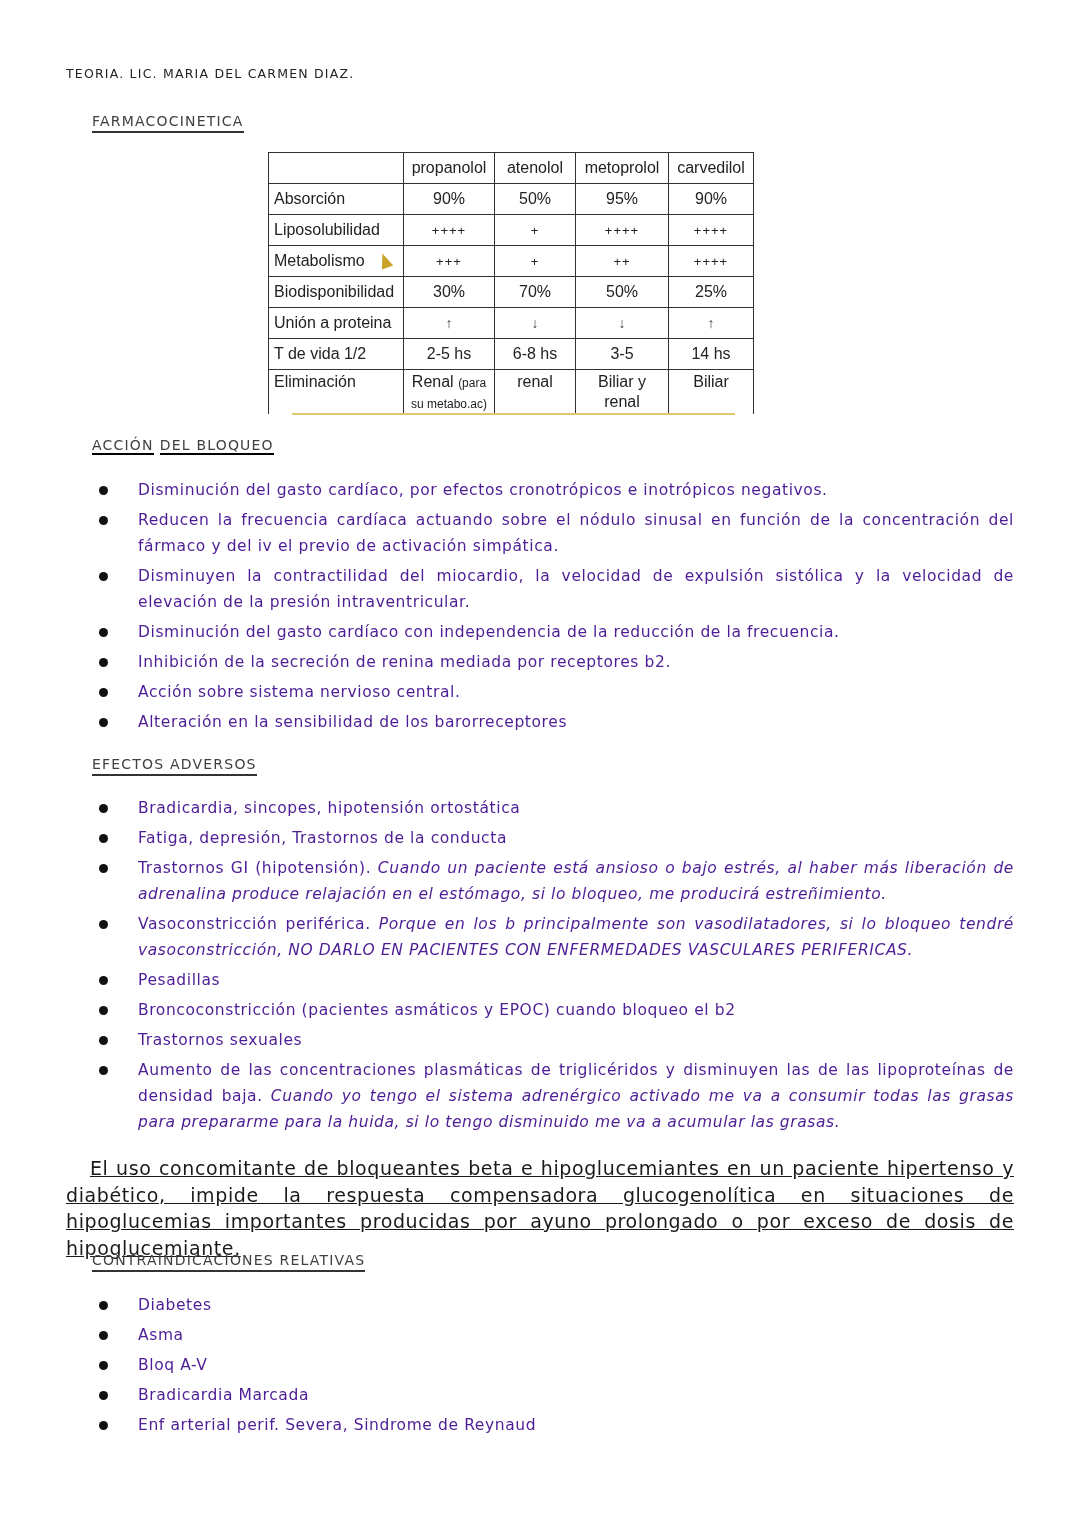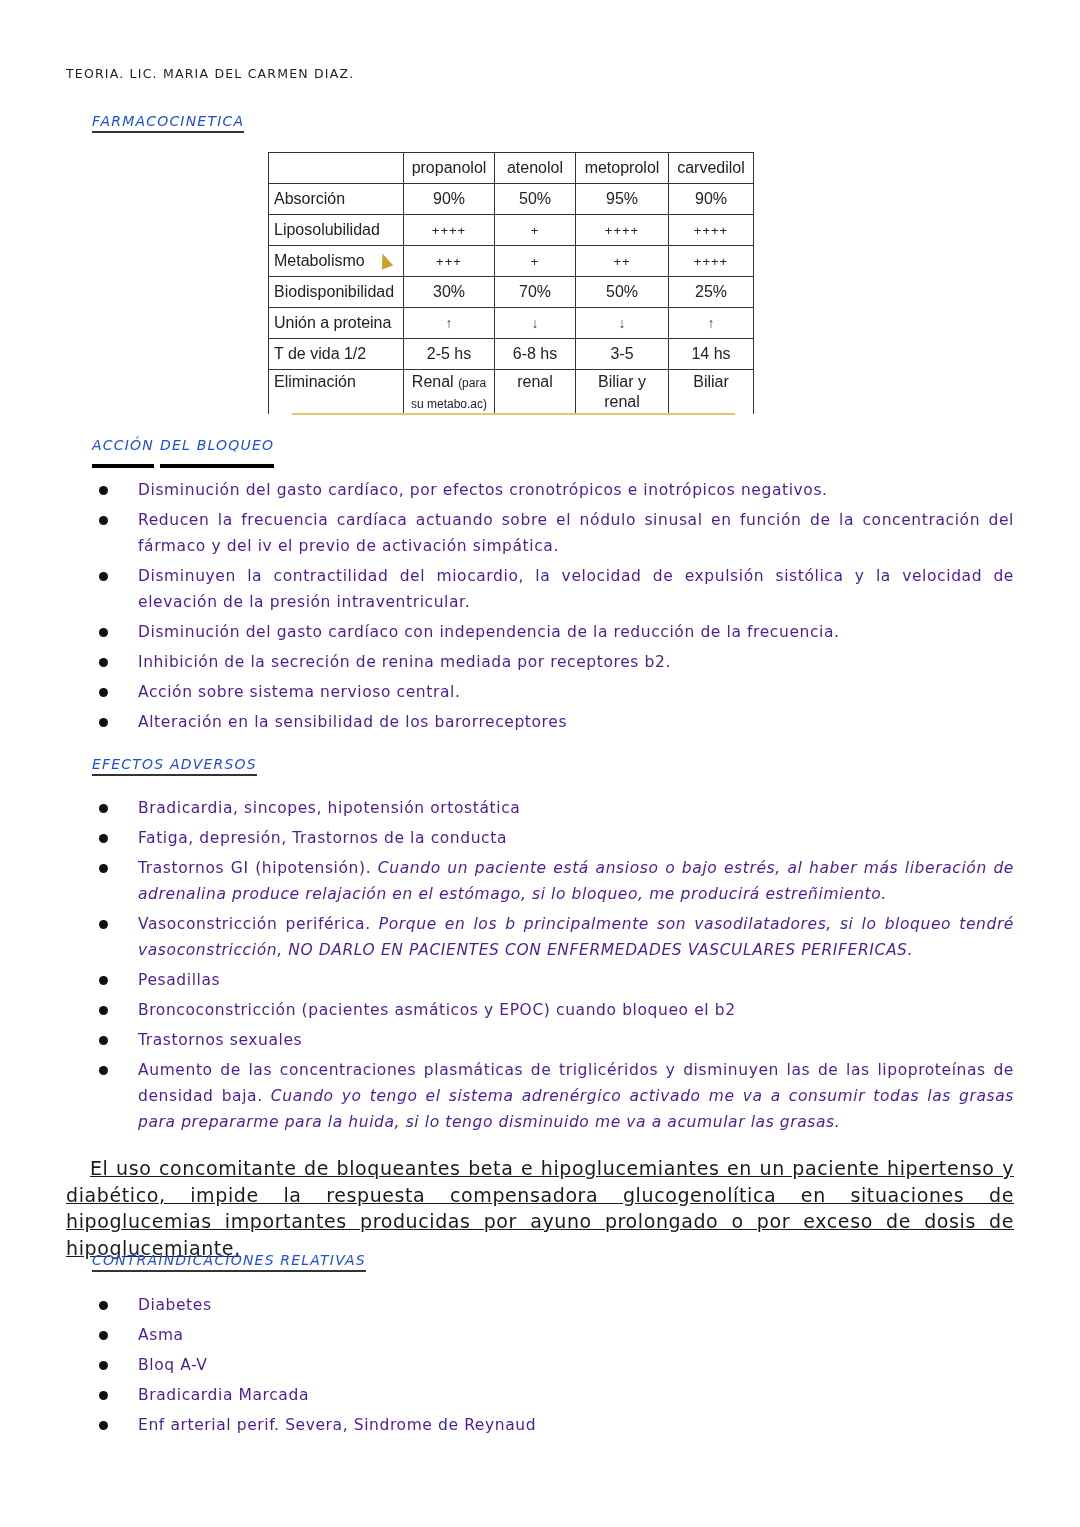--- a/index.html
+++ b/index.html
@@ -5,25 +5,25 @@
   html, body { margin: 0; padding: 0; background: #ffffff; }
   body {
     width: 1080px; height: 1527px; position: relative; overflow: hidden;
     font-family: "DejaVu Sans", sans-serif; color: #1a1a1a;
   }
   .abs { position: absolute; }
   .header-line {
     left: 66px; top: 66px; font-size: 12.5px; letter-spacing: 1.2px; color: #222;
   }
   .section-title {
-    font-size: 14px; letter-spacing: 1.2px; color: #1d4ed8;
-    border-bottom: 2px solid #333; padding-bottom: 1px; line-height: 18px; font-style: italic;
+    font-size: 14px; letter-spacing: 1.2px; color: #404040;
+    border-bottom: 2px solid #333; padding-bottom: 1px; line-height: 18px;
   }
   .section-title.split { border-bottom: none; }
-  .section-title.split span { border-bottom: 4px solid #000000; padding-bottom: 11px; margin-right: 6px; }
+  .section-title.split span { border-bottom: 2px solid #000000; padding-bottom: 0; margin-right: 6px; }
 
   
   .pk-table {
     left: 268px; top: 152px; border-collapse: collapse;
     font-family: "Liberation Sans", sans-serif; font-size: 16px; color: #222;
   }
   .pk-table td {
     border: 1.5px solid #333; height: 30px; padding: 0 5px; vertical-align: middle;
     white-space: nowrap;
   }

